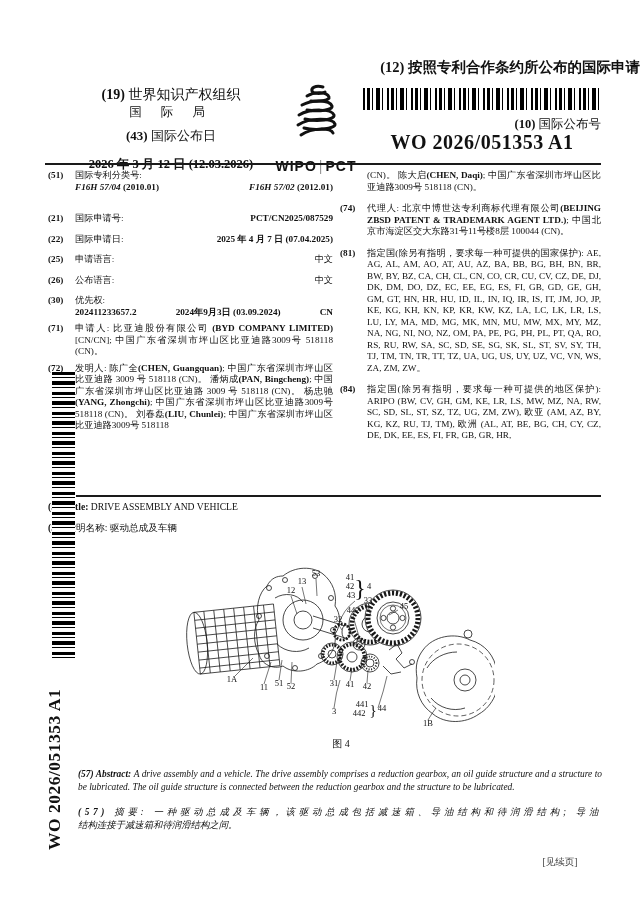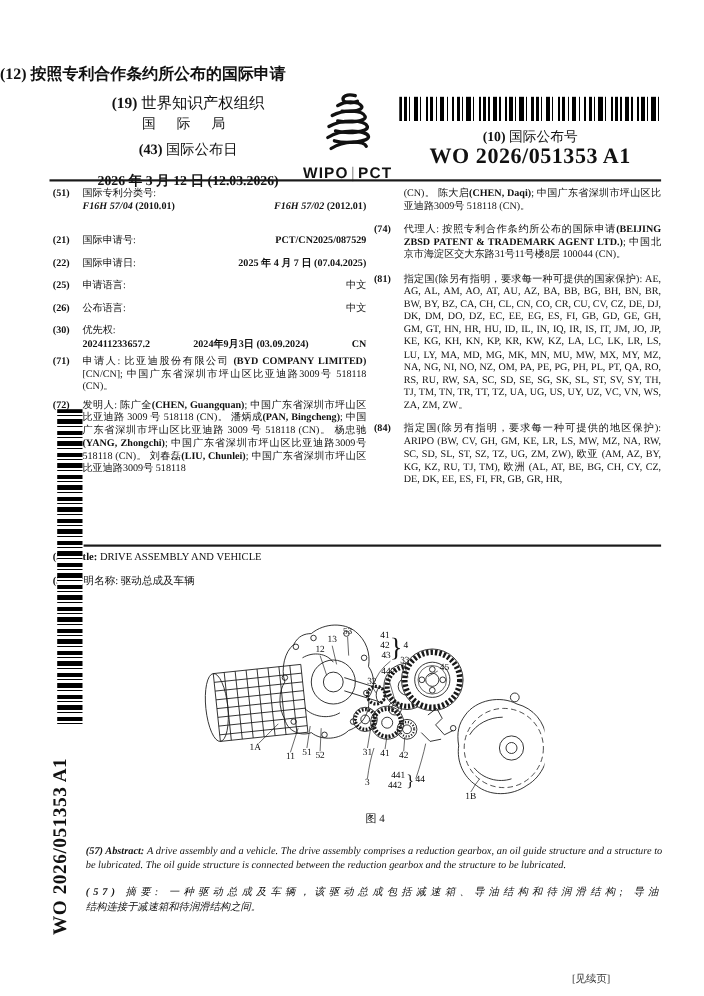--- a/index.html
+++ b/index.html
@@ -1,51 +1,51 @@
 <!DOCTYPE html>
 <html><head>
 <meta charset="utf-8">
 <style>
   html,body{margin:0;padding:0;background:#fff;}
   #page{position:relative;width:640px;height:905px;background:#fff;overflow:hidden;
         font-family:"Liberation Serif","DejaVu Serif",serif;color:#111;}
   .b{font-weight:700;}
   .bi{font-weight:700;font-style:italic;}
   
-  .doc-type{position:absolute;top:58px;left:0;width:640px;text-align:left;font-size:14.5px;font-weight:700;}
+  .doc-type{position:absolute;top:58px;left:0;width:640px;text-align:right;font-size:14.5px;font-weight:700;}
   .org-block{position:absolute;top:86px;left:78px;width:186px;text-align:center;line-height:1.25;}
   .org-line1{font-size:14px;}
   .org-line2{font-size:12.5px;letter-spacing:8px;margin-top:1px;}
   .pubdate-label{font-size:13px;margin-top:8px;}
   .pubdate{font-size:12.5px;font-weight:700;margin-top:13px;}
   .logo-block{position:absolute;top:84px;left:268px;width:96px;text-align:center;}
-  .logo-text{font-size:14px;font-weight:700;letter-spacing:1px;margin-top:2px;font-family:"Liberation Sans",sans-serif;text-align:center;}
+  .logo-text{font-size:14px;font-weight:700;letter-spacing:1px;margin-top:12px;font-family:"Liberation Sans",sans-serif;text-align:center;}
   .logo-sep{color:#999;font-weight:400;padding:0 2px;}
   .barcode-top{position:absolute;top:88px;left:363px;width:238px;height:22px;
     background:repeating-linear-gradient(90deg,#000 0 2px,#fff 2px 4px,#000 4px 7px,#fff 7px 9px,#000 9px 10px,#fff 10px 13px,#000 13px 17px,#fff 17px 19px,#000 19px 20px,#fff 20px 24px);}
-  .pubno-label{position:absolute;top:116px;left:363px;width:238px;text-align:center;font-size:12.5px;}
+  .pubno-label{position:absolute;top:116px;left:363px;width:238px;text-align:right;font-size:12.5px;}
   .pubno{position:absolute;top:131px;left:363px;width:238px;text-align:center;font-size:20px;font-weight:700;letter-spacing:.5px;}
   .rule1{position:absolute;top:163px;left:45px;width:556px;height:2px;background:#1a1a1a;}
   .rule2{position:absolute;top:495px;left:76px;width:525px;height:1.6px;background:#1a1a1a;}
   
   .col{position:absolute;top:170px;font-size:9.2px;line-height:11.5px;}
   .col-left{left:48px;width:285px;}
   .col-right{left:340px;width:261px;}
   .field{display:flex;}
   .fnum{width:27px;flex:none;font-weight:700;}
   .fbody{flex:1;text-align:justify;}
   .m8{margin-bottom:20px;} .m9{margin-bottom:9px;} .m5{margin-bottom:5px;} .m10{margin-bottom:10px;}
   .row{display:flex;justify-content:space-between;}
   .cont-par{margin-left:27px;margin-bottom:10px;text-align:justify;}
   
   .t54{position:absolute;left:48px;font-size:9.6px;}
   .abs{position:absolute;left:78px;width:524px;font-size:9.4px;line-height:13px;text-align:justify;font-style:italic;}
   .abs-zh::first-line{letter-spacing:3.6px;}
   .fig-caption{position:absolute;top:737px;left:176px;width:330px;text-align:center;font-size:10px;}
-  .cont-note{position:absolute;top:884px;left:520px;width:80px;text-align:left;font-size:9.5px;color:#333;}
+  .cont-note{position:absolute;top:856px;left:520px;width:80px;text-align:center;font-size:9.5px;color:#333;}
   
   .barcode-side{position:absolute;top:372px;left:52px;width:23px;height:288px;
     background:repeating-linear-gradient(180deg,#000 0 3px,#fff 3px 5px,#000 5px 6px,#fff 6px 9px,#000 9px 13px,#fff 13px 15px,#000 15px 16px,#fff 16px 20px);}
   .side-pubno{position:absolute;top:660px;left:44px;height:218px;width:34px;
     writing-mode:vertical-rl;transform:rotate(180deg);text-align:center;
     font-size:17.5px;font-weight:700;letter-spacing:.5px;}
   
   #fig{position:absolute;top:558px;left:165px;}
   #fig text{font-family:"Liberation Serif","DejaVu Serif",serif;fill:#111;}
   #fig path,#fig line,#fig circle,#fig ellipse,#fig rect{vector-effect:non-scaling-stroke;}
@@ -143,21 +143,21 @@
     <div class="field">
       <span class="fnum">(72)</span>
       <span class="fbody"><span>发明人: 陈广全</span><span class="b">(CHEN, Guangquan)</span><span>; 中国广东省深圳市坪山区比亚迪路 3009 号 518118 (CN)。 潘炳成</span><span class="b">(PAN, Bingcheng)</span><span>; 中国广东省深圳市坪山区比亚迪路 3009 号 518118 (CN)。 杨忠驰</span><span class="b">(YANG, Zhongchi)</span><span>; 中国广东省深圳市坪山区比亚迪路3009号 518118 (CN)。 刘春磊</span><span class="b">(LIU, Chunlei)</span><span>; 中国广东省深圳市坪山区比亚迪路3009号 518118</span></span>
     </div>
   </div>
 
   <div class="col col-right">
     <div class="cont-par"><span>(CN)。 陈大启</span><span class="b">(CHEN, Daqi)</span><span>; 中国广东省深圳市坪山区比亚迪路3009号 518118 (CN)。</span></div>
     <div class="field m10">
       <span class="fnum">(74)</span>
-      <span class="fbody"><span>代理人: 按照专利合作条约所公布的国际申请</span><span class="b">(BEIJING ZBSD PATENT &amp; TRADEMARK AGENT LTD.)</span><span>; 中国北京市海淀区交大东路31号11号楼8层 100044 (CN)。</span></span>
+      <span class="fbody"><span>代理人: 北京中博世达专利商标代理有限公司</span><span class="b">(BEIJING ZBSD PATENT &amp; TRADEMARK AGENT LTD.)</span><span>; 中国北京市海淀区交大东路31号11号楼8层 100044 (CN)。</span></span>
     </div>
     <div class="field m10">
       <span class="fnum">(81)</span>
       <span class="fbody"><span>指定国(除另有指明，要求每一种可提供的国家保护): AE, AG, AL, AM, AO, AT, AU, AZ, BA, BB, BG, BH, BN, BR, BW, BY, BZ, CA, CH, CL, CN, CO, CR, CU, CV, CZ, DE, DJ, DK, DM, DO, DZ, EC, EE, EG, ES, FI, GB, GD, GE, GH, GM, GT, HN, HR, HU, ID, IL, IN, IQ, IR, IS, IT, JM, JO, JP, KE, KG, KH, KN, KP, KR, KW, KZ, LA, LC, LK, LR, LS, LU, LY, MA, MD, MG, MK, MN, MU, MW, MX, MY, MZ, NA, NG, NI, NO, NZ, OM, PA, PE, PG, PH, PL, PT, QA, RO, RS, RU, RW, SA, SC, SD, SE, SG, SK, SL, ST, SV, SY, TH, TJ, TM, TN, TR, TT, TZ, UA, UG, US, UY, UZ, VC, VN, WS, ZA, ZM, ZW。</span></span>
     </div>
     <div class="field">
       <span class="fnum">(84)</span>
       <span class="fbody"><span>指定国(除另有指明，要求每一种可提供的地区保护): ARIPO (BW, CV, GH, GM, KE, LR, LS, MW, MZ, NA, RW, SC, SD, SL, ST, SZ, TZ, UG, ZM, ZW), 欧亚 (AM, AZ, BY, KG, KZ, RU, TJ, TM), 欧洲 (AL, AT, BE, BG, CH, CY, CZ, DE, DK, EE, ES, FI, FR, GB, GR, HR,</span></span>
     </div>
   </div>

